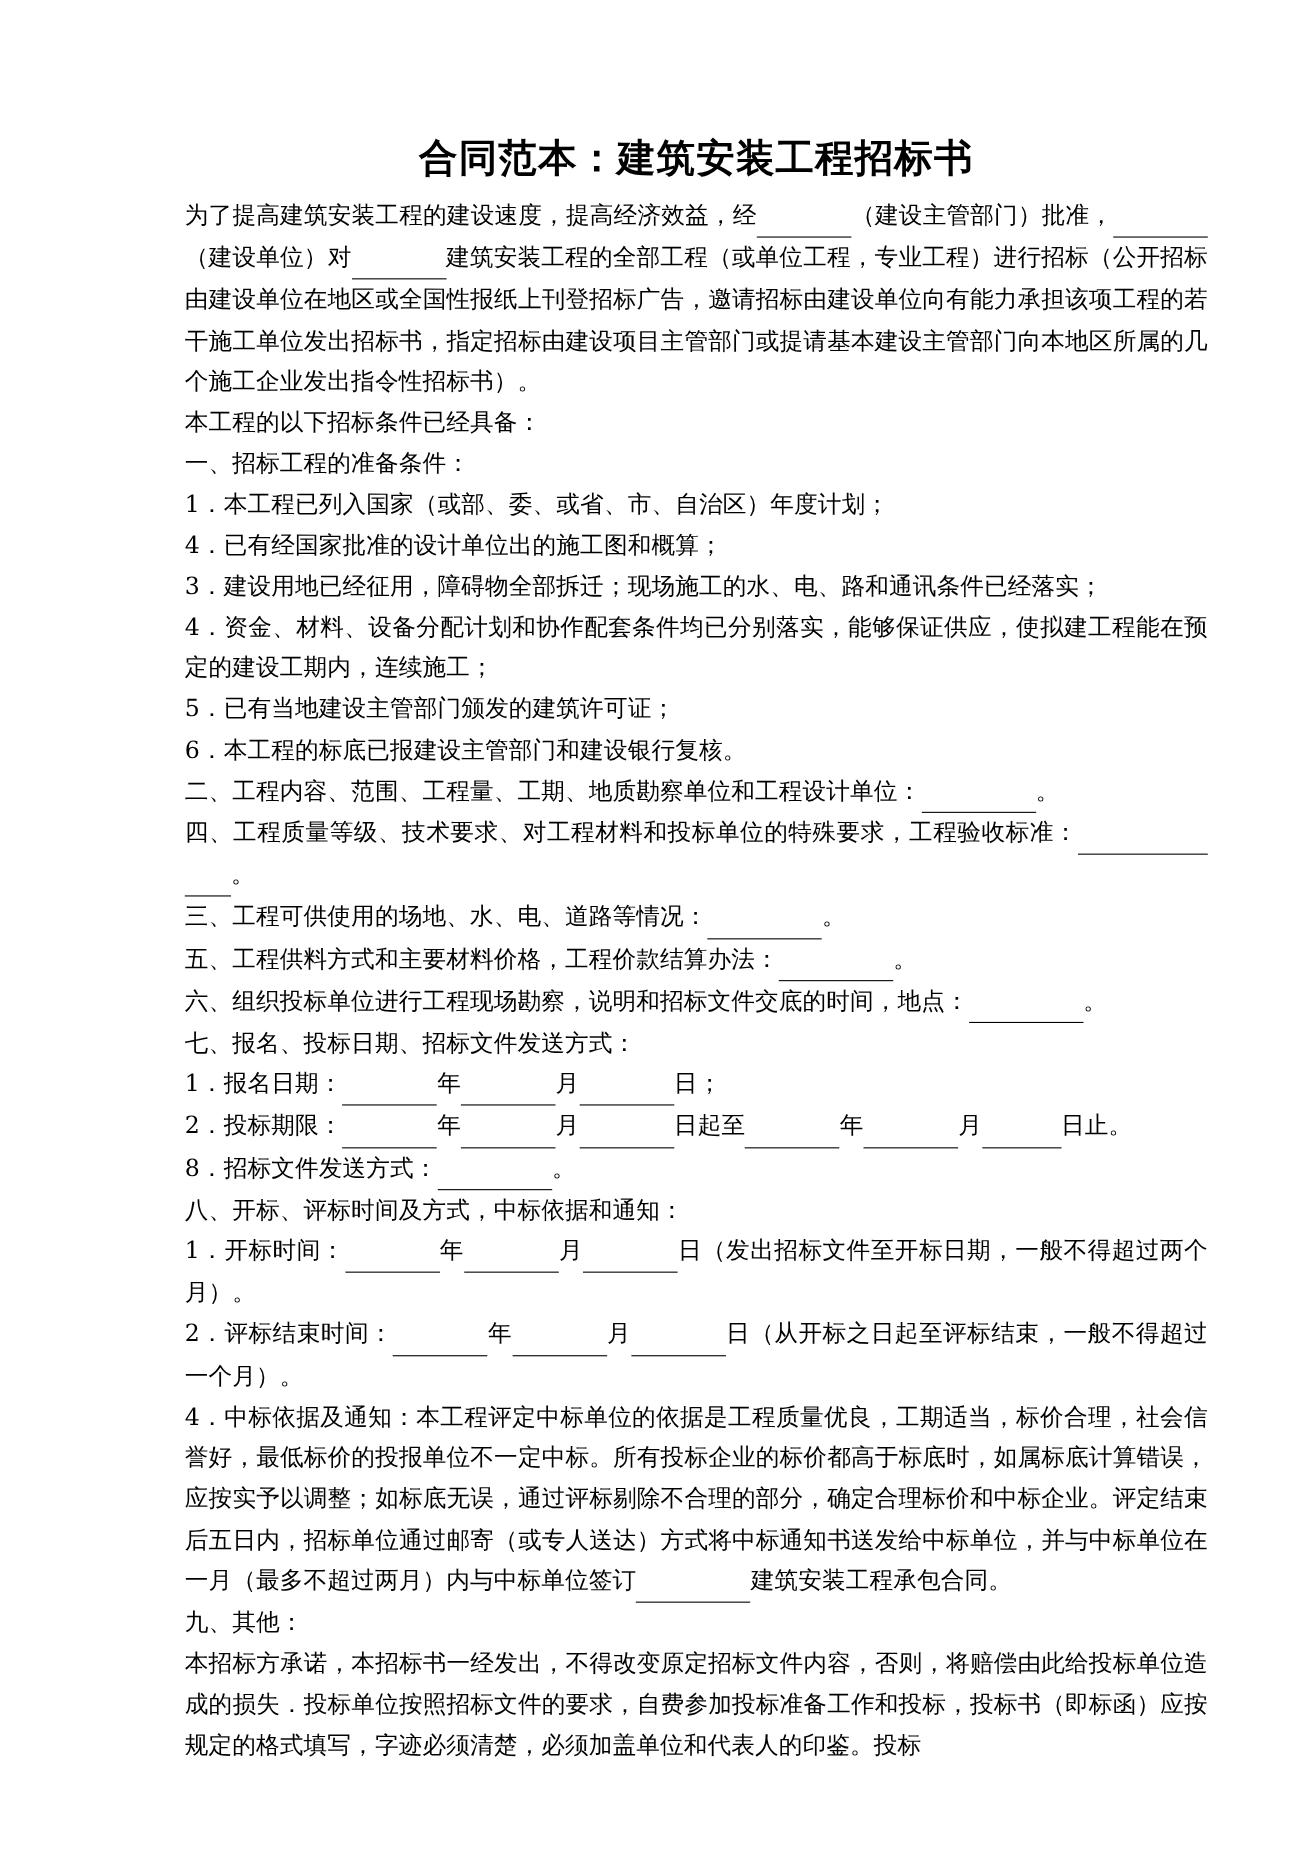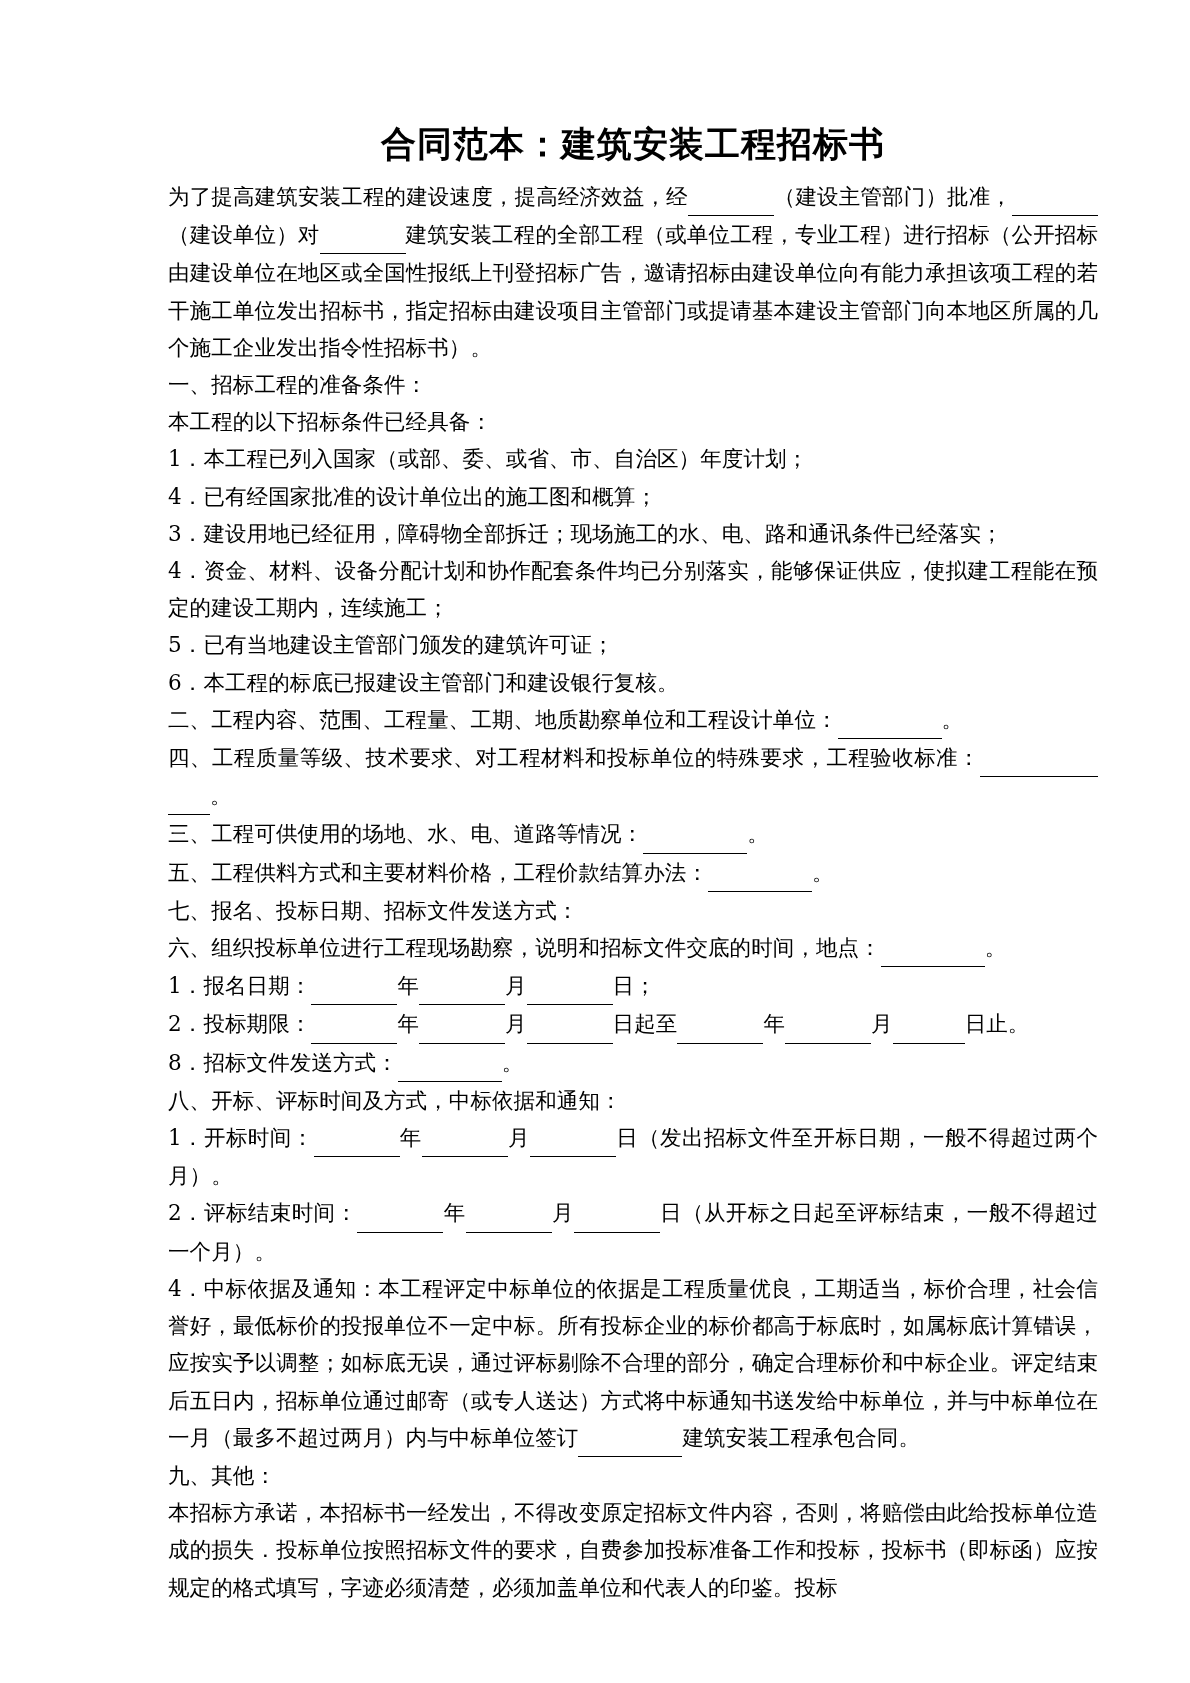--- a/index.html
+++ b/index.html
@@ -60,34 +60,34 @@
 </style>
 </head>
 <body>
 
 <div class="page">
 
   <h1 class="doc-title">合同范本：建筑安装工程招标书</h1>
 
   <div class="body-text" id="doc-body">
       <p class="para just"><span>为了提高建筑安装工程的建设速度，提高经济效益，经</span><span class="blank b-md">&nbsp;</span><span>（建设主管部门）批准，</span><span class="blank b-md">&nbsp;</span><span>（建设单位）对</span><span class="blank b-md">&nbsp;</span><span>建筑安装工程的全部工程（或单位工程，专业工程）进行招标（公开招标由建设单位在地区或全国性报纸上刊登招标广告，邀请招标由建设单位向有能力承担该项工程的若干施工单位发出招标书，指定招标由建设项目主管部门或提请基本建设主管部门向本地区所属的几个施工企业发出指令性招标书）。</span></p>
+      <p class="para just"><span>本工程的以下招标条件已经具备：</span></p>
       <p class="para just"><span>一、招标工程的准备条件：</span></p>
-      <p class="para just"><span>本工程的以下招标条件已经具备：</span></p>
       <p class="para just"><span>1．本工程已列入国家（或部、委、或省、市、自治区）年度计划；</span></p>
       <p class="para just"><span>4．已有经国家批准的设计单位出的施工图和概算；</span></p>
       <p class="para just"><span>3．建设用地已经征用，障碍物全部拆迁；现场施工的水、电、路和通讯条件已经落实；</span></p>
       <p class="para just"><span>4．资金、材料、设备分配计划和协作配套条件均已分别落实，能够保证供应，使拟建工程能在预定的建设工期内，连续施工；</span></p>
       <p class="para just"><span>5．已有当地建设主管部门颁发的建筑许可证；</span></p>
       <p class="para just"><span>6．本工程的标底已报建设主管部门和建设银行复核。</span></p>
       <p class="para just"><span>二、工程内容、范围、工程量、工期、地质勘察单位和工程设计单位：</span><span class="blank b-lg">&nbsp;</span><span>。</span></p>
       <p class="para just"><span>四、工程质量等级、技术要求、对工程材料和投标单位的特殊要求，工程验收标准：</span><span class="blank b-xl">&nbsp;</span><span class="blank b-xs">&nbsp;</span><span>。</span></p>
       <p class="para just"><span>三、工程可供使用的场地、水、电、道路等情况：</span><span class="blank b-lg">&nbsp;</span><span>。</span></p>
       <p class="para just"><span>五、工程供料方式和主要材料价格，工程价款结算办法：</span><span class="blank b-lg">&nbsp;</span><span>。</span></p>
+      <p class="para just"><span>六、组织投标单位进行工程现场勘察，说明和招标文件交底的时间，地点：</span><span class="blank b-lg">&nbsp;</span><span>。</span></p>
       <p class="para just"><span>七、报名、投标日期、招标文件发送方式：</span></p>
-      <p class="para just"><span>六、组织投标单位进行工程现场勘察，说明和招标文件交底的时间，地点：</span><span class="blank b-lg">&nbsp;</span><span>。</span></p>
       <p class="para just"><span>1．报名日期：</span><span class="blank b-md">&nbsp;</span><span>年</span><span class="blank b-md">&nbsp;</span><span>月</span><span class="blank b-md">&nbsp;</span><span>日；</span></p>
       <p class="para just"><span>2．投标期限：</span><span class="blank b-md">&nbsp;</span><span>年</span><span class="blank b-md">&nbsp;</span><span>月</span><span class="blank b-md">&nbsp;</span><span>日起至</span><span class="blank b-md">&nbsp;</span><span>年</span><span class="blank b-md">&nbsp;</span><span>月</span><span class="blank b-sm">&nbsp;</span><span>日止。</span></p>
       <p class="para just"><span>8．招标文件发送方式：</span><span class="blank b-lg">&nbsp;</span><span>。</span></p>
       <p class="para just"><span>八、开标、评标时间及方式，中标依据和通知：</span></p>
       <p class="para just"><span>1．开标时间：</span><span class="blank b-md">&nbsp;</span><span>年</span><span class="blank b-md">&nbsp;</span><span>月</span><span class="blank b-md">&nbsp;</span><span>日（发出招标文件至开标日期，一般不得超过两个月）。</span></p>
       <p class="para just"><span>2．评标结束时间：</span><span class="blank b-md">&nbsp;</span><span>年</span><span class="blank b-md">&nbsp;</span><span>月</span><span class="blank b-md">&nbsp;</span><span>日（从开标之日起至评标结束，一般不得超过一个月）。</span></p>
       <p class="para just"><span>4．中标依据及通知：本工程评定中标单位的依据是工程质量优良，工期适当，标价合理，社会信誉好，最低标价的投报单位不一定中标。所有投标企业的标价都高于标底时，如属标底计算错误，应按实予以调整；如标底无误，通过评标剔除不合理的部分，确定合理标价和中标企业。评定结束后五日内，招标单位通过邮寄（或专人送达）方式将中标通知书送发给中标单位，并与中标单位在一月（最多不超过两月）内与中标单位签订</span><span class="blank b-lg">&nbsp;</span><span>建筑安装工程承包合同。</span></p>
       <p class="para just"><span>九、其他：</span></p>
       <p class="para just"><span>本招标方承诺，本招标书一经发出，不得改变原定招标文件内容，否则，将赔偿由此给投标单位造成的损失．投标单位按照招标文件的要求，自费参加投标准备工作和投标，投标书（即标函）应按规定的格式填写，字迹必须清楚，必须加盖单位和代表人的印鉴。投标</span></p>
     </div>

